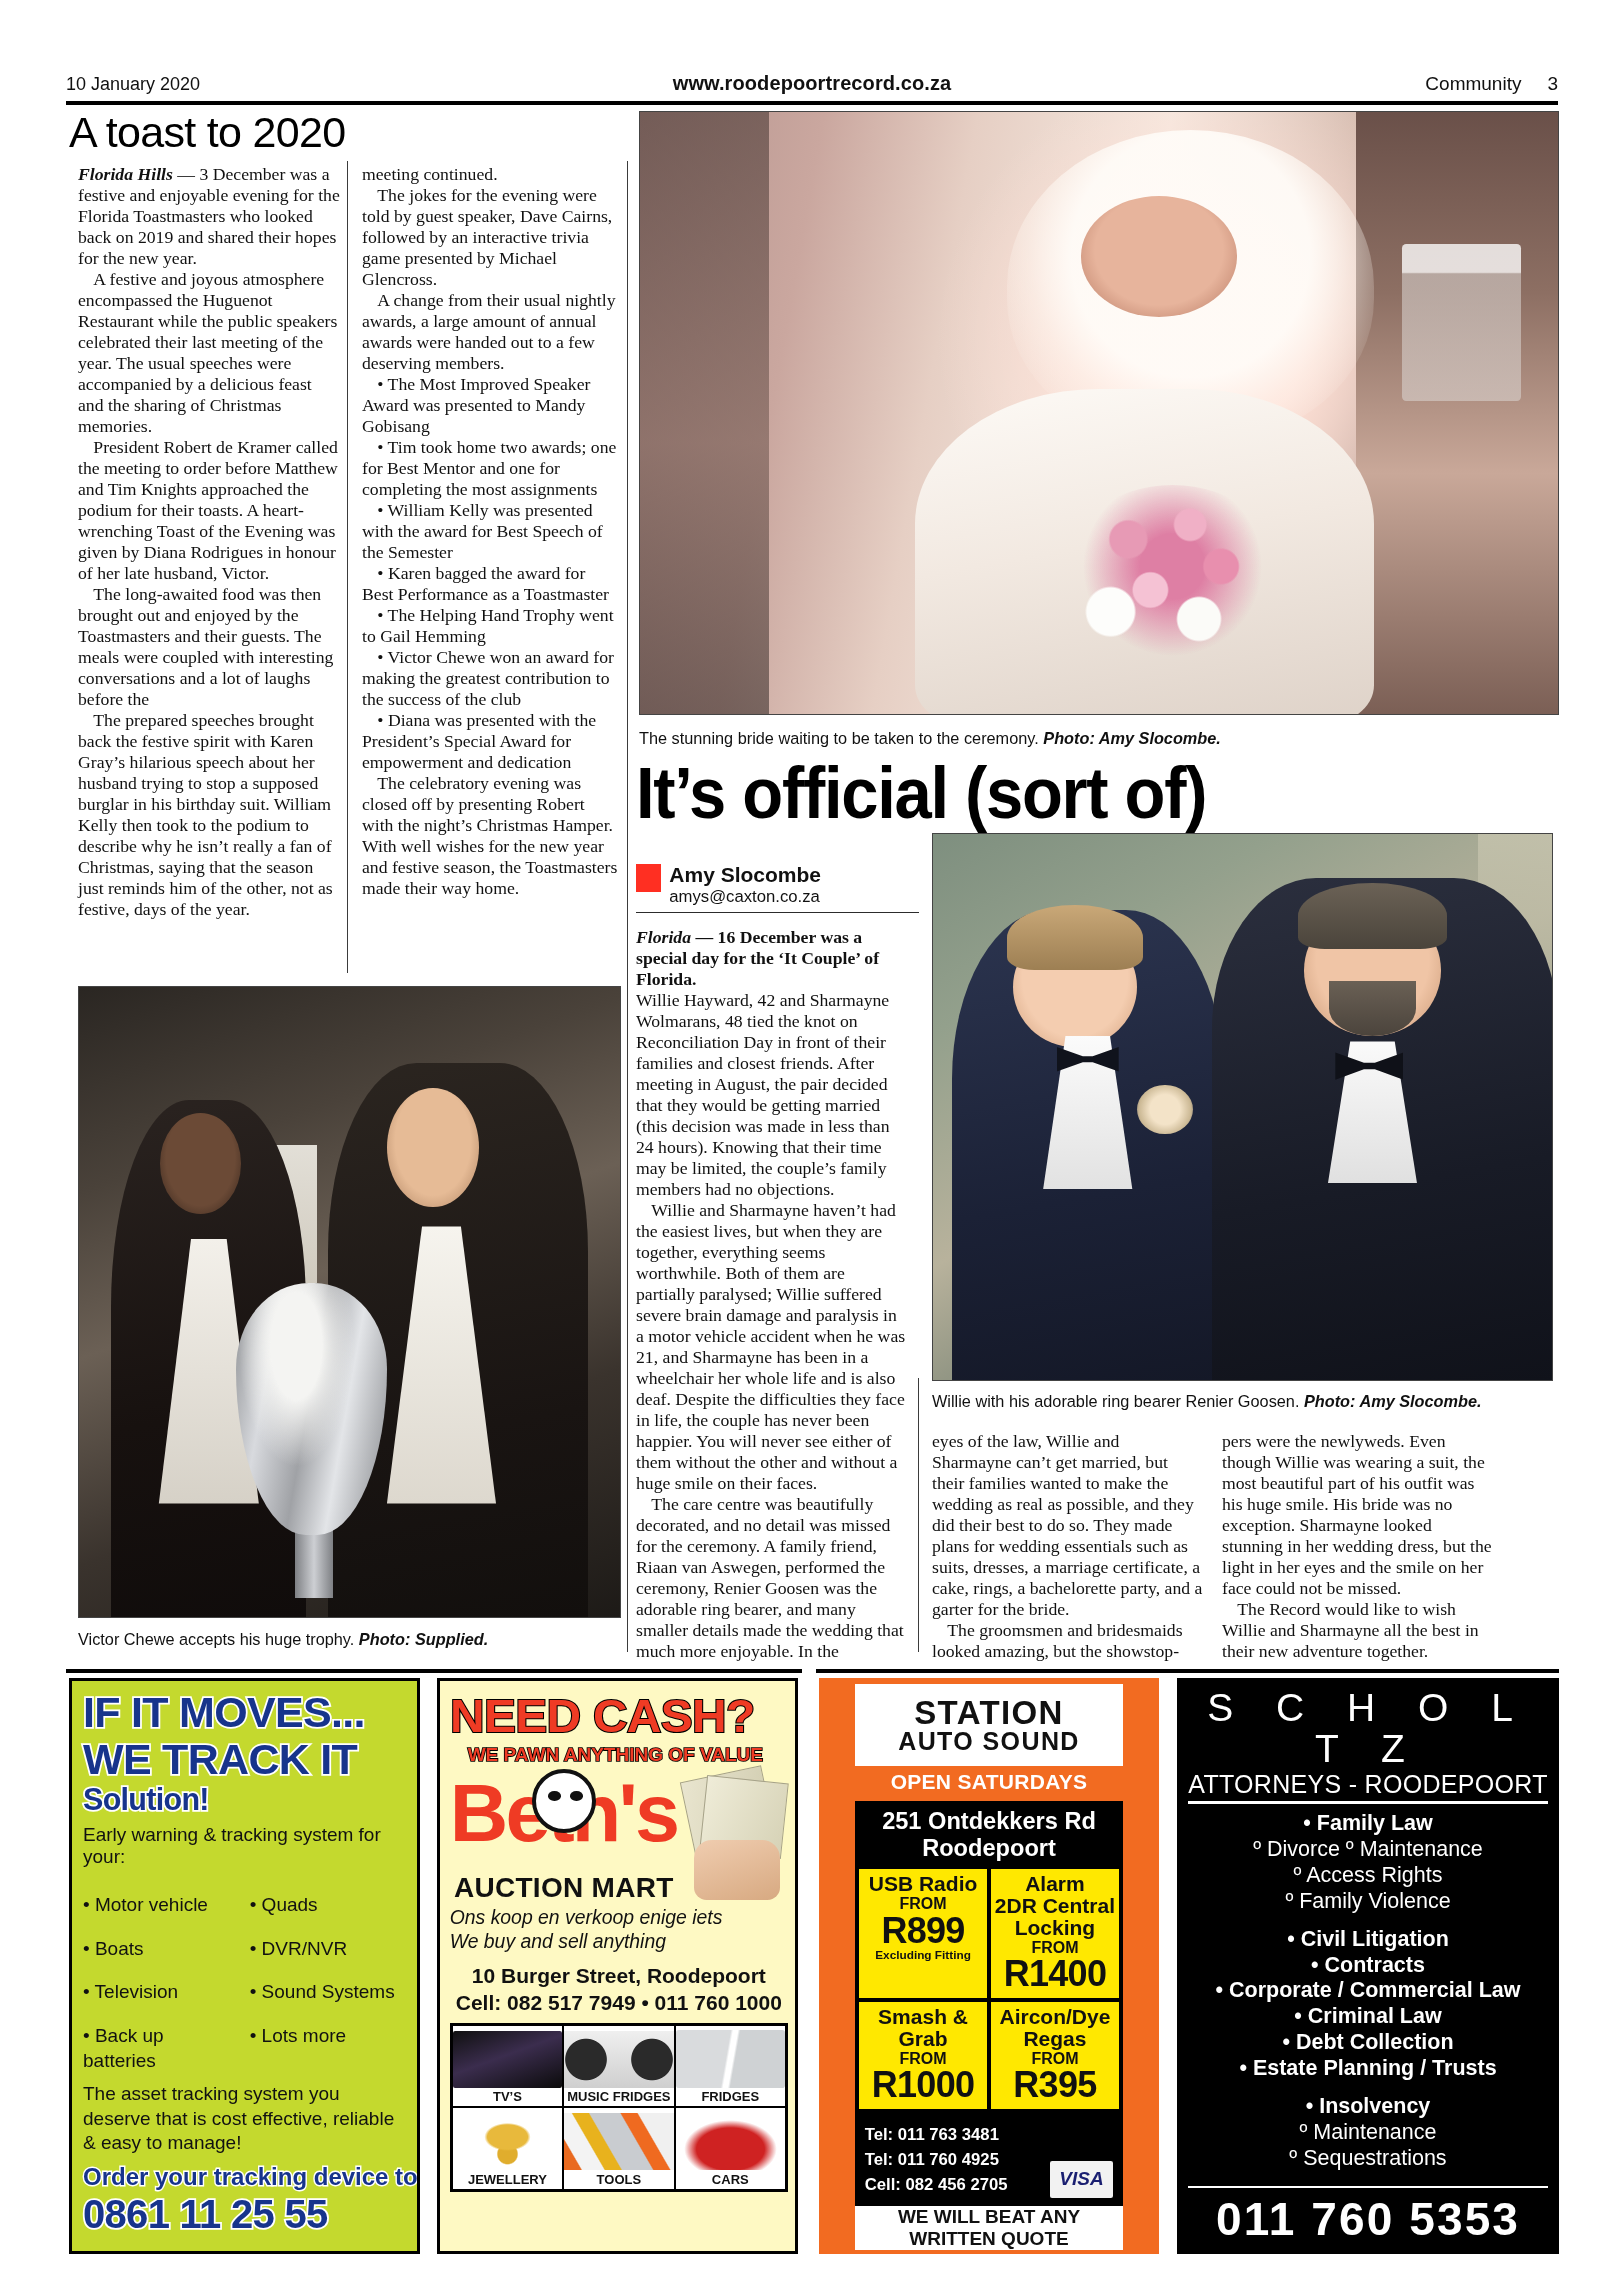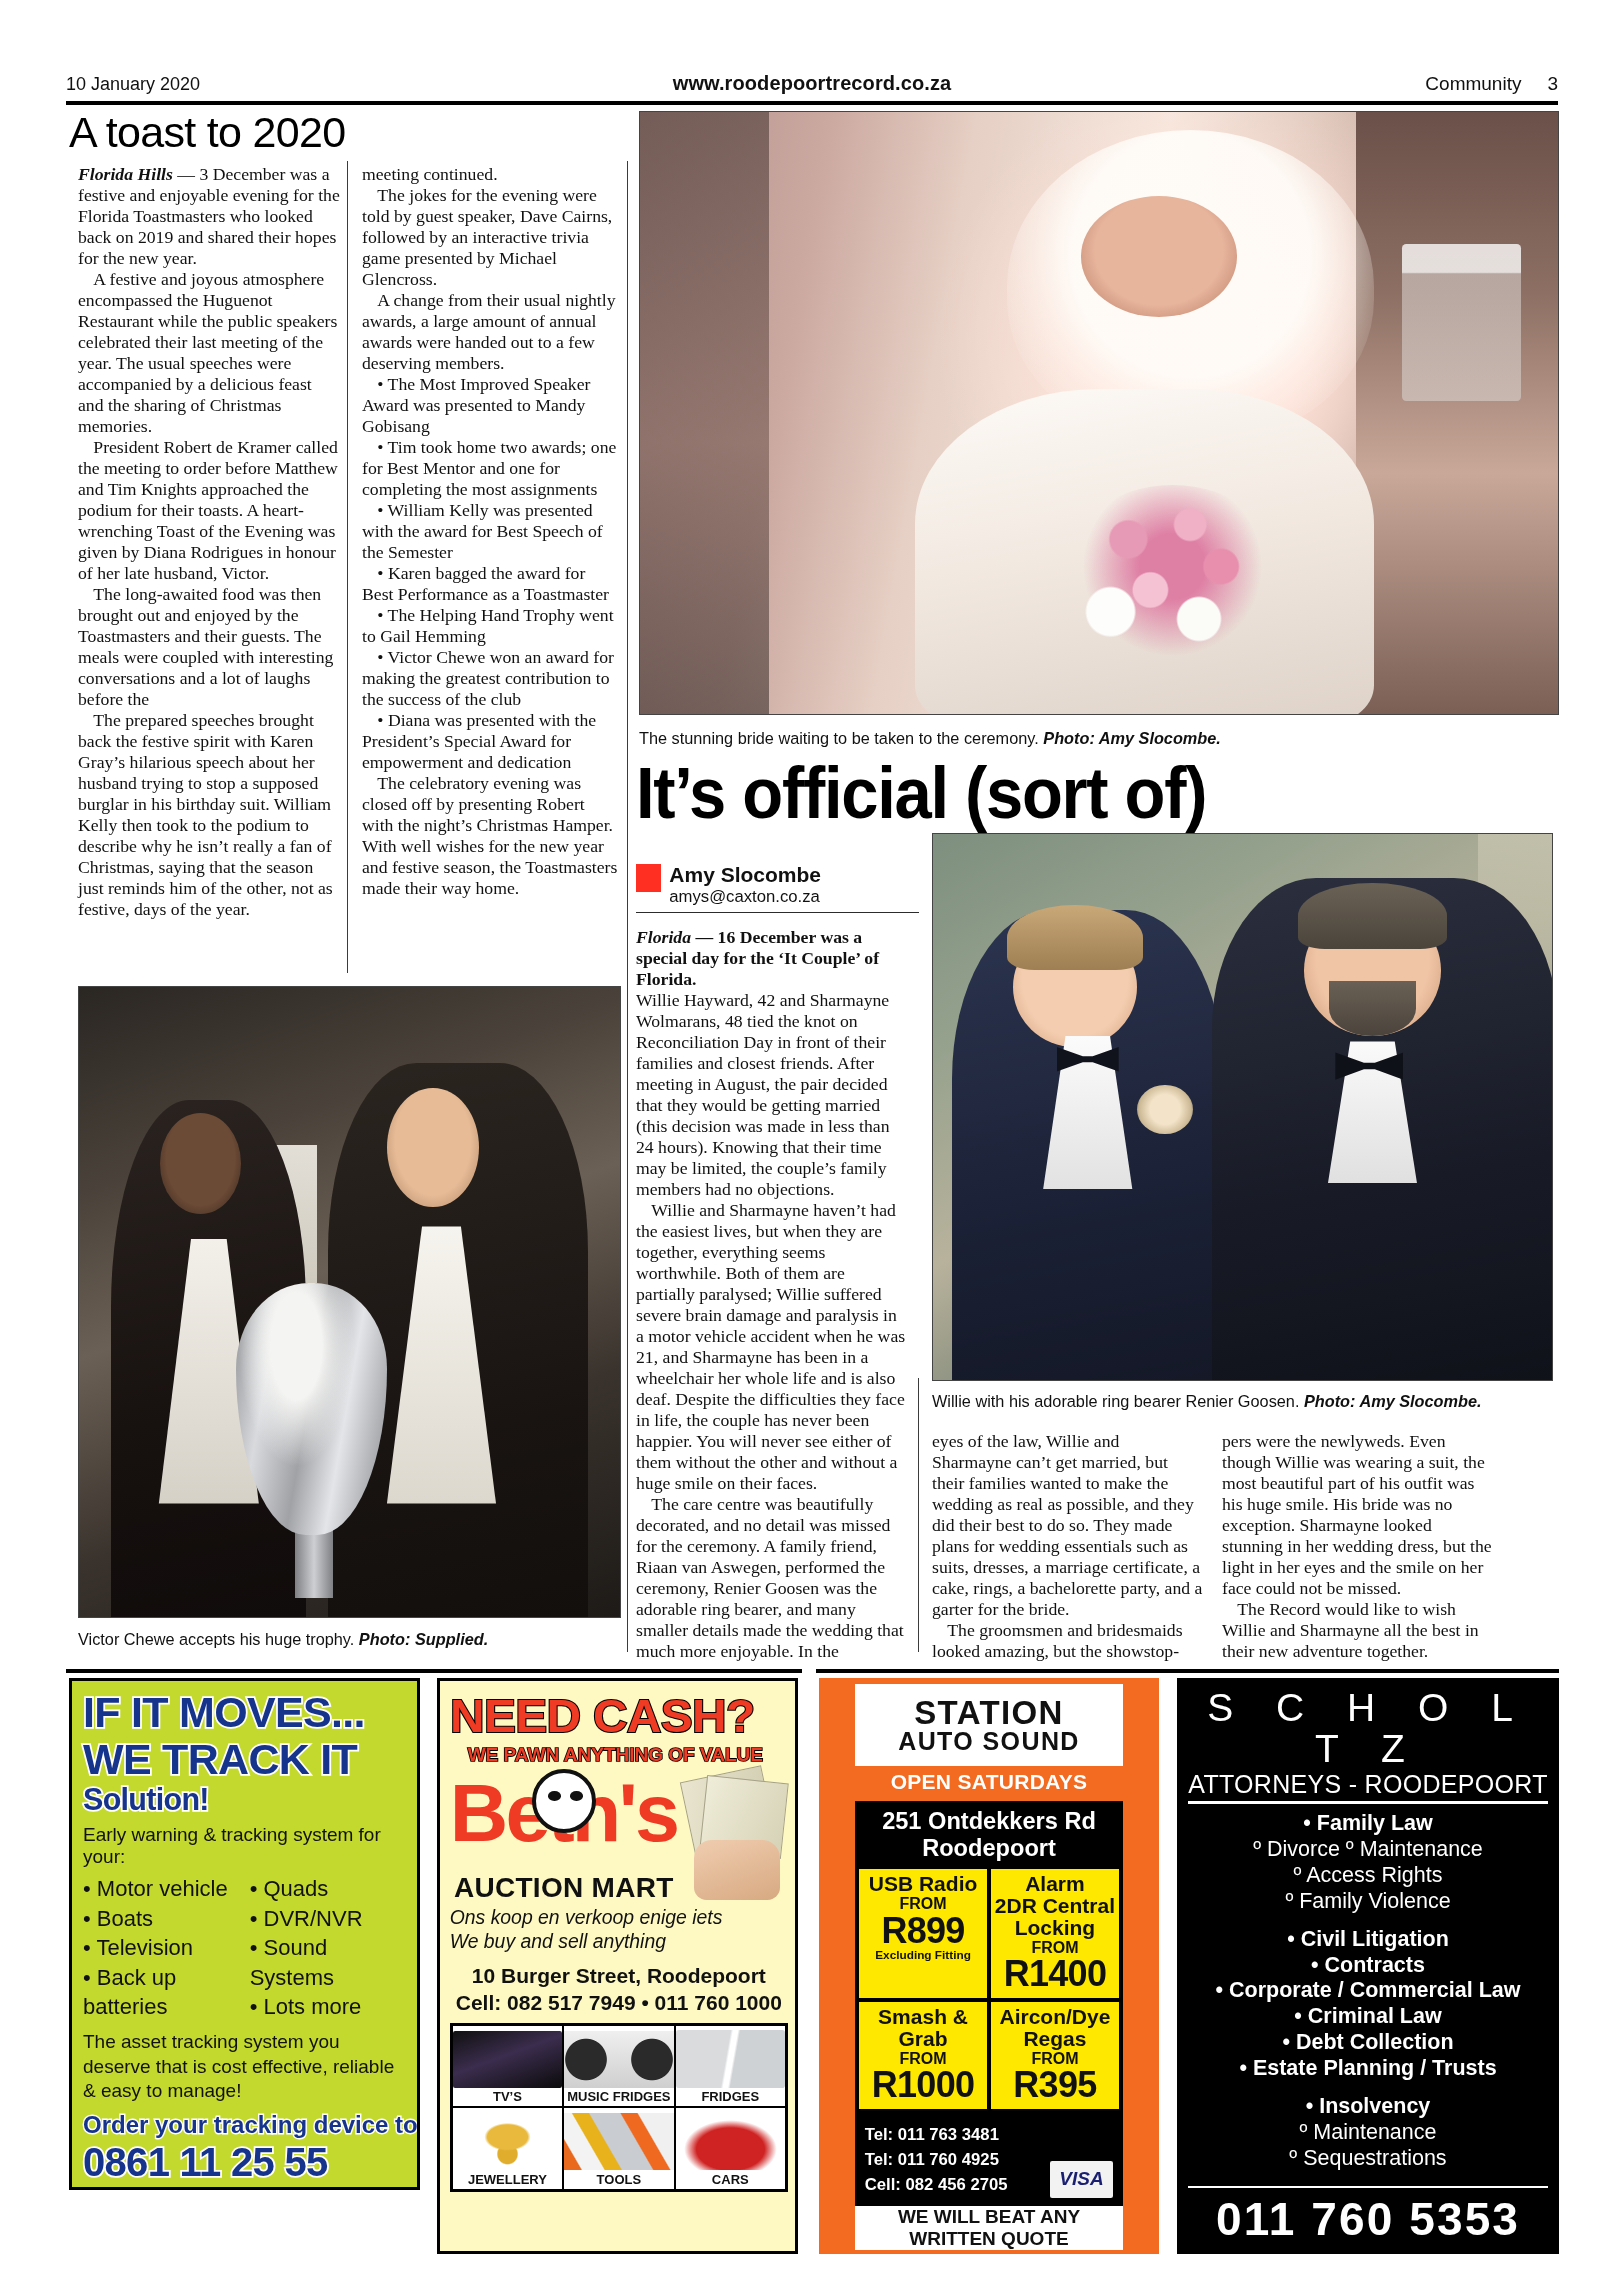--- a/index.html
+++ b/index.html
@@ -262,21 +262,21 @@
   .ad-dowry { background:#c4d92e; font-family:"Liberation Sans", sans-serif; }
   .dw-h1 {
     color:#17348c; font-weight:bold; font-size:43px; line-height:1.0;
     -webkit-text-stroke:3.5px #ffffff; paint-order: stroke fill;
     letter-spacing:-0.7px; white-space:nowrap;
   }
   .dw-h2 { font-size:30.5px; }
   .dw-sub {
     color:#111; font-size:19px; font-weight:500; line-height:1.18;
   }
-  .dw-li { color:#111; font-size:22px; line-height:1.34; }
+  .dw-li { color:#111; font-size:19px; line-height:1.34;margin-top:18px; }
   .dw-para { color:#111; font-size:19px; line-height:1.3; }
   .dw-order {
     color:#17348c; font-weight:bold; font-size:24px;
     -webkit-text-stroke:2.8px #fff; paint-order: stroke fill; white-space:nowrap;
   }
   .dw-phone {
     color:#17348c; font-weight:bold; font-size:40px; letter-spacing:-0.7px;
     -webkit-text-stroke:3.5px #fff; paint-order: stroke fill; white-space:nowrap;
   }
   .dw-logo { color:#2f63b5; font-weight:bold; font-size:36px; letter-spacing:11px; text-align:center; }
@@ -472,21 +472,21 @@
     <div class="tr-cup"></div>
   </div>
   <div class="cap" style="left:78px; top:1630px; width:548px;">
     <span>Victor Chewe accepts his huge trophy.</span>
     <span class="photo-credit">Photo: Supplied.</span>
   </div>
 
   <div class="ad-seprule" style="left:66px; top:1669px; width:736px; height:4.2px;"></div>
   <div class="ad-seprule" style="left:816px; top:1669px; width:743px; height:4.2px;"></div>
 
-  <div class="ad ad-border ad-dowry" style="left:69px; top:1678px; width:351px; height:512px;">
+  <div class="ad ad-border ad-dowry" style="left:69px; top:1678px; width:351px; height:576px;">
     <div style="padding:9.7px 9.7px 0 11px;">
       <div class="dw-h1">IF IT MOVES...</div>
       <div class="dw-h1" style="margin-top:4.2px;">WE TRACK IT</div>
       <div class="dw-h1 dw-h2" style="margin-top:2.8px;">Solution!</div>
       <div class="dw-sub" style="margin-top:9.7px;">Early warning &amp; tracking system for your:</div>
       <div style="display:flex; gap:9.7px; margin-top:5.6px;">
         <div style="flex:0 0 157px;">
           <div class="dw-li">• Motor vehicle</div>
           <div class="dw-li">• Boats</div>
           <div class="dw-li">• Television</div>

